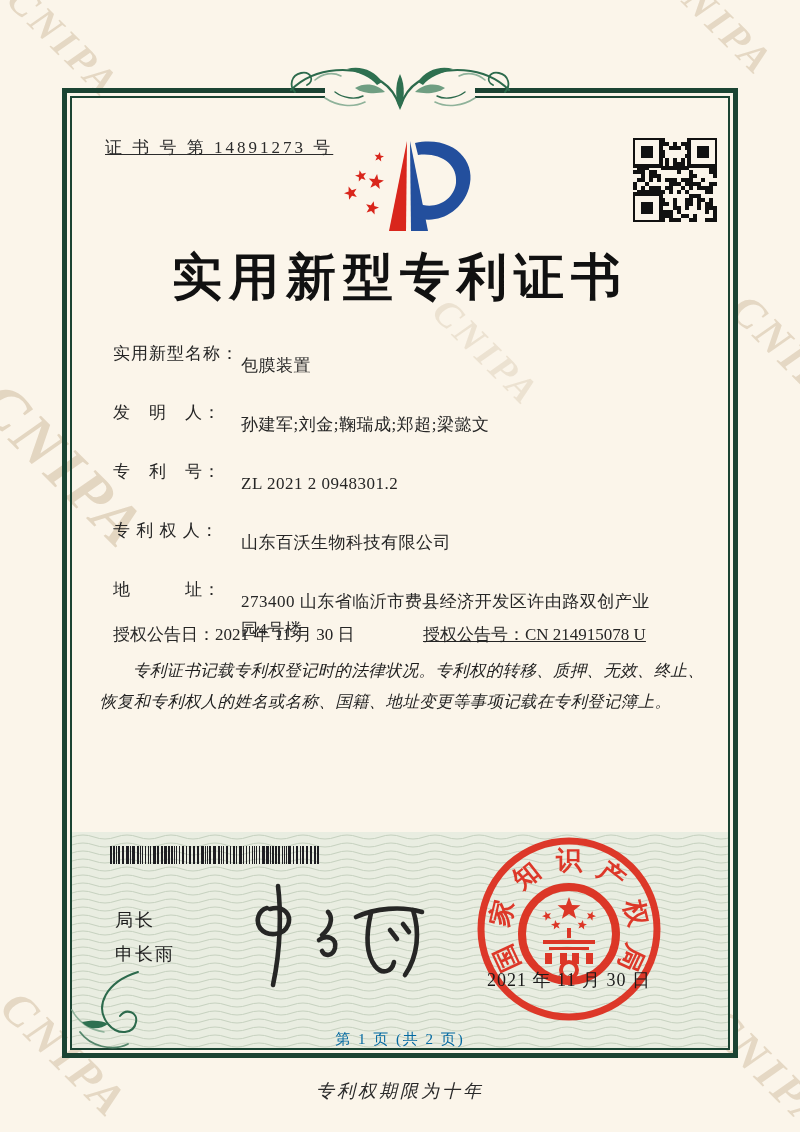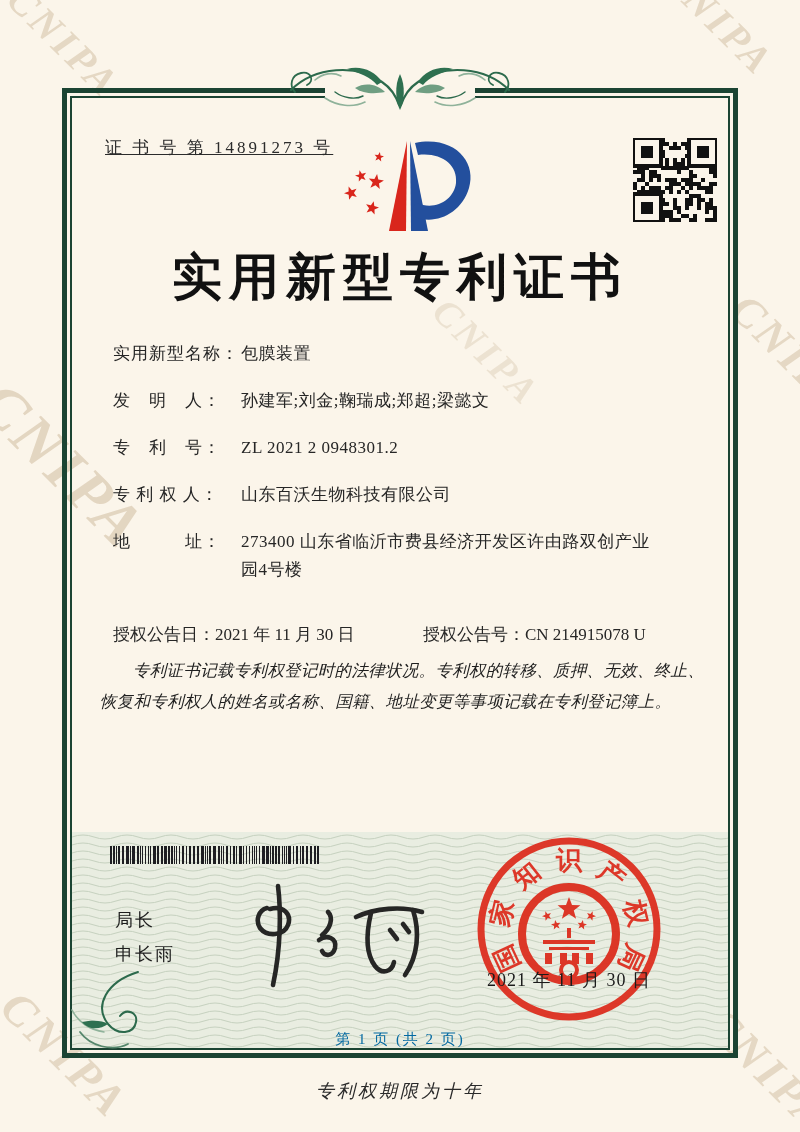--- a/index.html
+++ b/index.html
@@ -32,23 +32,23 @@
   .cert-no{
     position:absolute;left:105px;top:136px;font-size:17px;letter-spacing:3px;color:#2b2b2b;text-decoration:underline;
   }
   .title{
     position:absolute;left:0;top:244px;width:800px;text-align:center;
     font-size:50px;font-weight:700;letter-spacing:7px;color:#111;
   }
   .fields{position:absolute;left:113px;top:340px;width:540px;font-size:17px;}
   .frow{display:flex;margin-bottom:19px;line-height:1.65;}
   .frow .lbl{flex:0 0 128px;white-space:nowrap;letter-spacing:1px;}
-  .frow .val{flex:1;letter-spacing:0.5px;}
+  .frow .val{flex:1;letter-spacing:0.5px;margin-top:12px;}
   .grant-row{position:absolute;left:113px;top:623px;width:600px;font-size:17px;}
-  .grant-no{position:absolute;left:310px;top:0;white-space:nowrap;}
+  .grant-no{position:absolute;left:310px;top:0;white-space:nowrap;text-decoration:underline;}
   .paras{
     position:absolute;left:100px;top:656px;width:612px;
     font-size:16.5px;font-style:italic;line-height:1.85;color:#1f1f1f;letter-spacing:0.3px;
   }
   .paras p{margin:0;text-indent:2em;}
   .barcode{position:absolute;left:110px;top:846px;}
   .signer{position:absolute;left:115px;top:903px;font-size:18px;line-height:1.9;letter-spacing:2px;color:#1d1d1d;
     font-family:"Liberation Sans","DejaVu Sans",sans-serif;}
   .sig{position:absolute;left:215px;top:882px;}
   .seal{position:absolute;left:472px;top:832px;}

